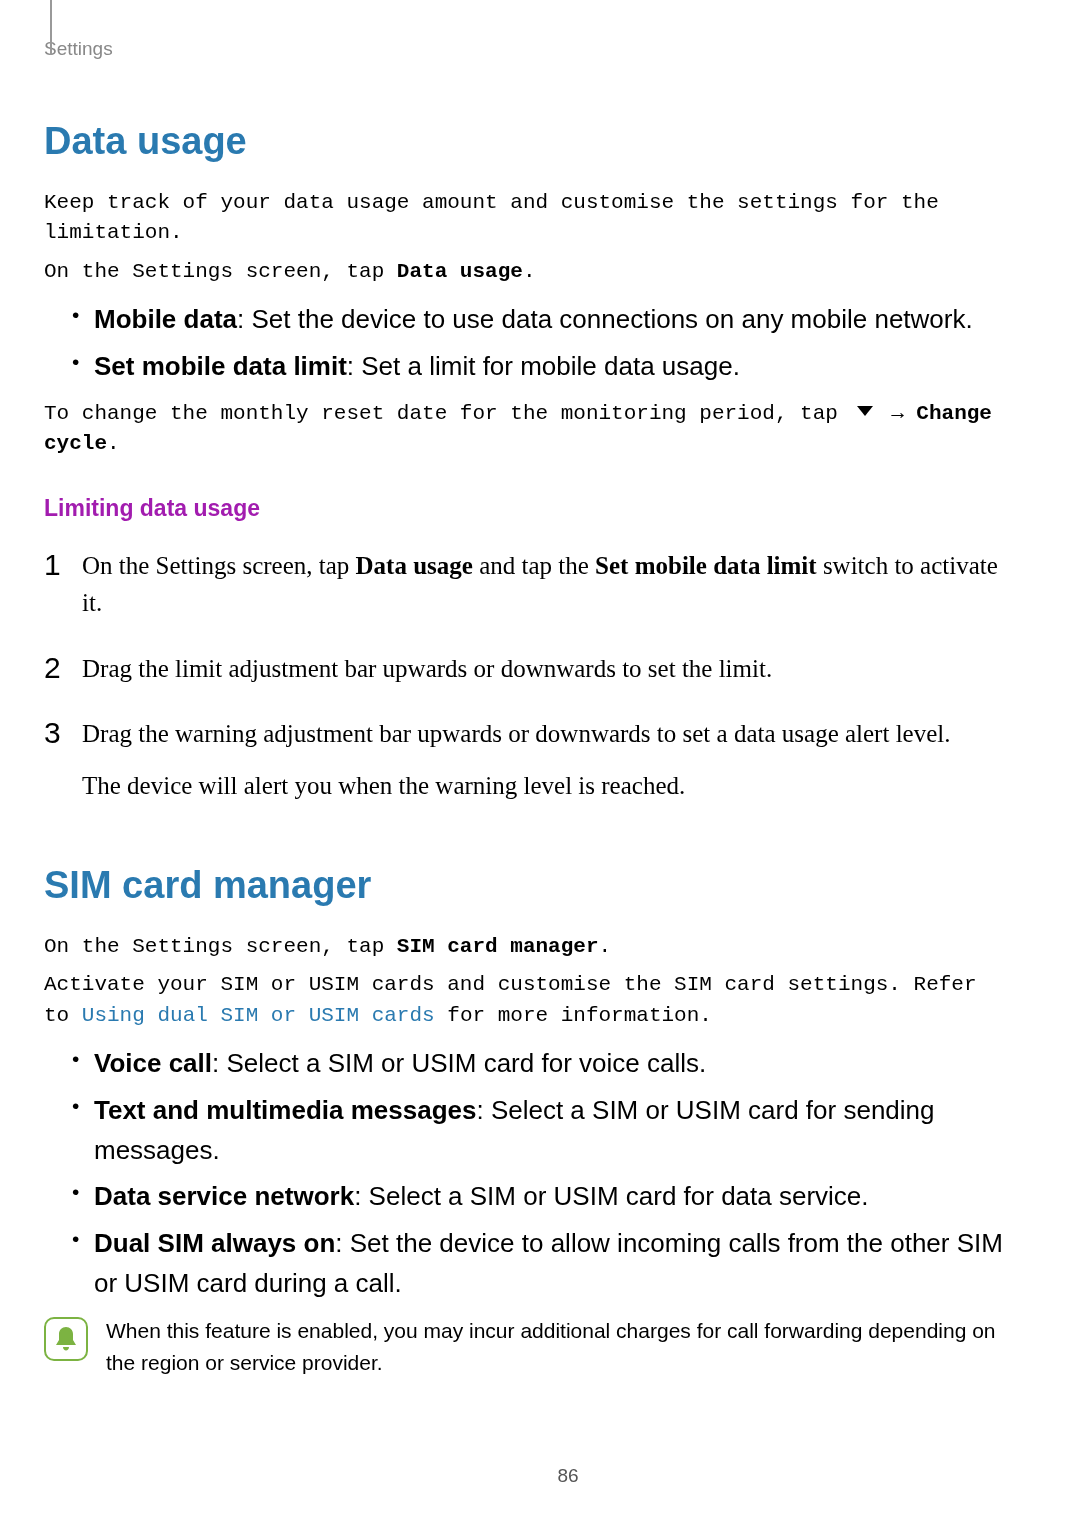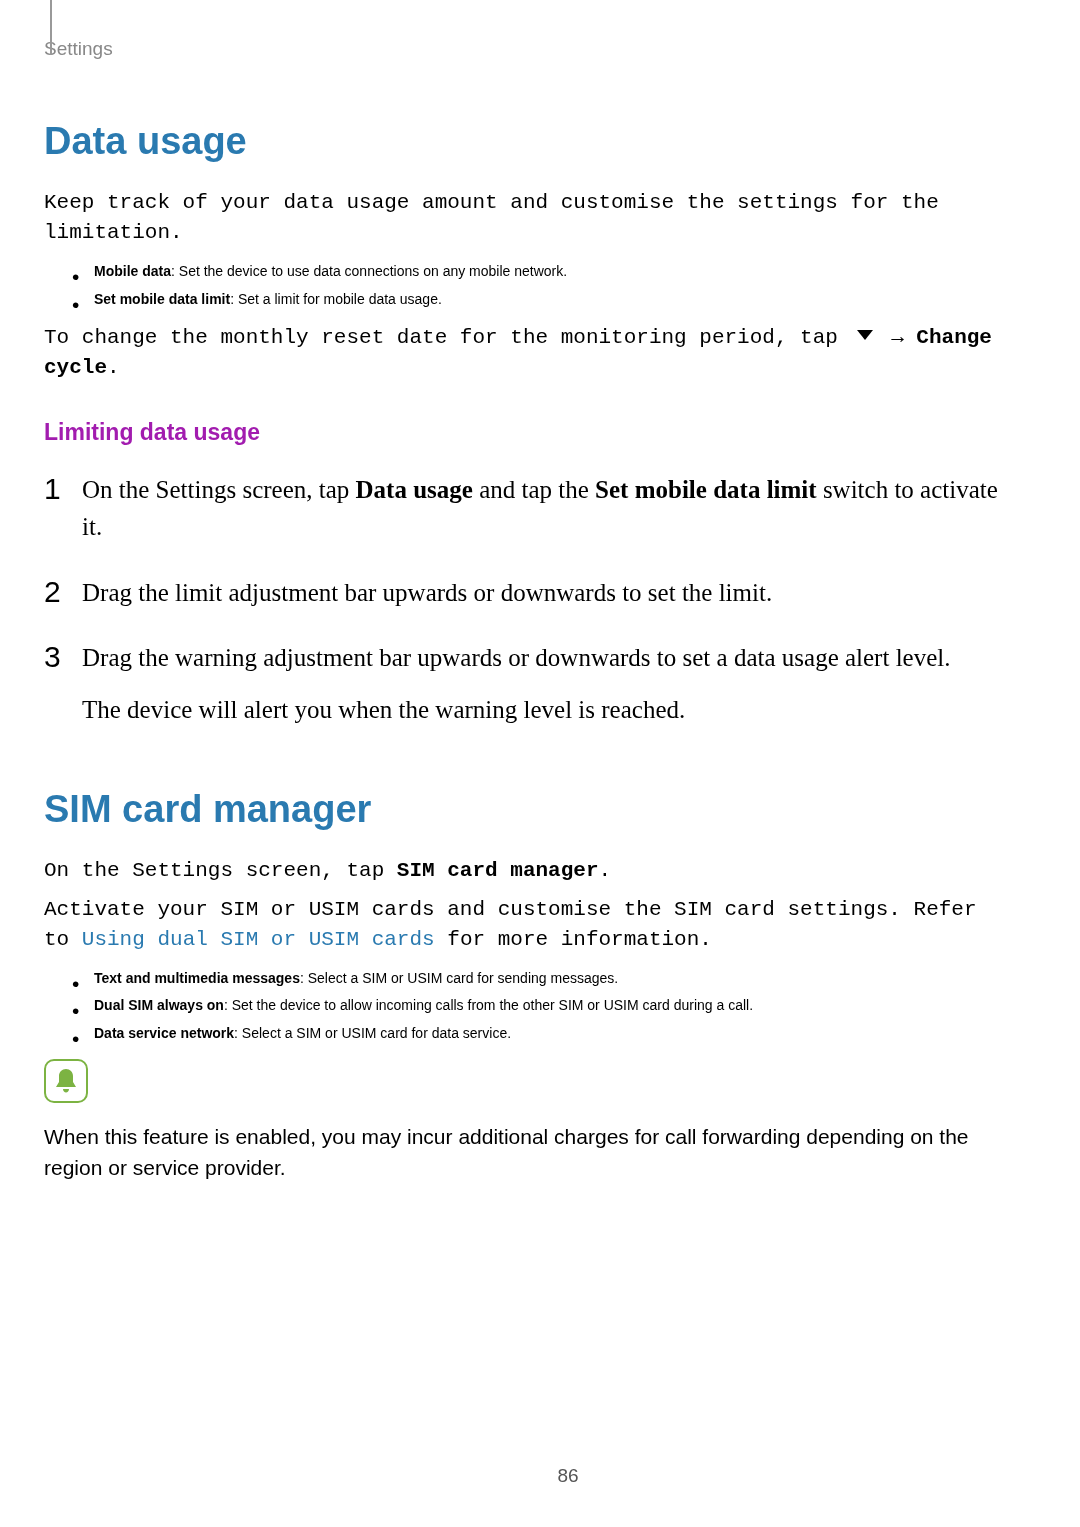--- a/index.html
+++ b/index.html
@@ -46,21 +46,21 @@
       margin-bottom: 8px;
       font-family: Liberation Mono, monospace;
     }
     .bullet-list {
       list-style: none;
       margin: 12px 0 12px 28px;
     }
     .bullet-list li {
       position: relative;
       padding-left: 22px;
-      font-size: 14px;
+      font-size: 26px;
       line-height: 1.55;
       margin-bottom: 6px;
     }
     .bullet-list li::before {
       content: "•";
       position: absolute;
       left: 0;
       top: 0;
       font-size: 21px;
       color: #000;
@@ -113,21 +113,20 @@
     }
     .link {
       color: #2a7ab0;
       text-decoration: none;
     }
     .note-row {
       display: flex;
       align-items: flex-start;
       gap: 18px;
       margin-top: 10px;
-      flex-direction: column;
     }
     .note-icon {
       flex-shrink: 0;
       width: 44px;
       height: 44px;
       border: 2px solid #7cb342;
       border-radius: 10px;
       display: flex;
       align-items: center;
       justify-content: center;
@@ -154,20 +153,23 @@
 <div class="header-rule"></div>
 
 <div class="page">
 
   <div class="breadcrumb">Settings</div>
 
   <h1 class="section-title">Data usage</h1>
 
   <p class="body-text">Keep track of your data usage amount and customise the settings for the limitation.</p>
 
+  <p class="body-text">
+    <span>On the Settings screen, tap </span><span class="bold">Data usage</span><span>.</span>
+  </p>
 
   <ul class="bullet-list">
     <li>
       <span class="bold">Mobile data</span><span>: Set the device to use data connections on any mobile network.</span>
     </li>
     <li>
       <span class="bold">Set mobile data limit</span><span>: Set a limit for mobile data usage.</span>
     </li>
   </ul>
 
@@ -206,27 +208,30 @@
   <p class="body-text">
     <span>On the Settings screen, tap </span><span class="bold">SIM card manager</span><span>.</span>
   </p>
 
   <p class="body-text">
     <span>Activate your SIM or USIM cards and customise the SIM card settings. Refer to </span><a class="link">Using dual SIM or USIM cards</a><span> for more information.</span>
   </p>
 
   <ul class="bullet-list">
     <li>
+      <span class="bold">Voice call</span><span>: Select a SIM or USIM card for voice calls.</span>
+    </li>
+    <li>
       <span class="bold">Text and multimedia messages</span><span>: Select a SIM or USIM card for sending messages.</span>
     </li>
     <li>
+      <span class="bold">Data service network</span><span>: Select a SIM or USIM card for data service.</span>
+    </li>
+    <li>
       <span class="bold">Dual SIM always on</span><span>: Set the device to allow incoming calls from the other SIM or USIM card during a call.</span>
-    </li>
-    <li>
-      <span class="bold">Data service network</span><span>: Select a SIM or USIM card for data service.</span>
     </li>
   </ul>
 
   <div class="note-row">
     <div class="note-icon">
       <svg width="26" height="28" viewBox="0 0 26 28">
         <path d="M13 2 C9 2 6 5 6 9 L6 15 L3 20 L23 20 L20 15 L20 9 C20 5 17 2 13 2 Z" fill="#7cb342"></path>
         <path d="M10 22 C10 24 11.5 25.5 13 25.5 C14.5 25.5 16 24 16 22 Z" fill="#7cb342"></path>
       </svg>
     </div>

